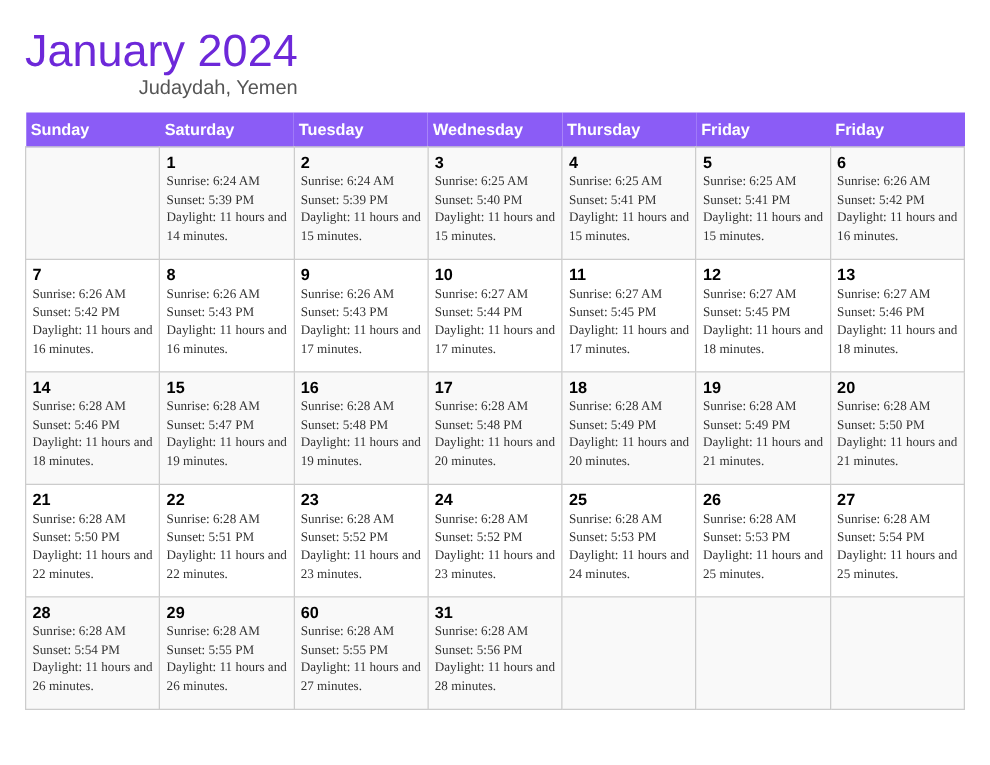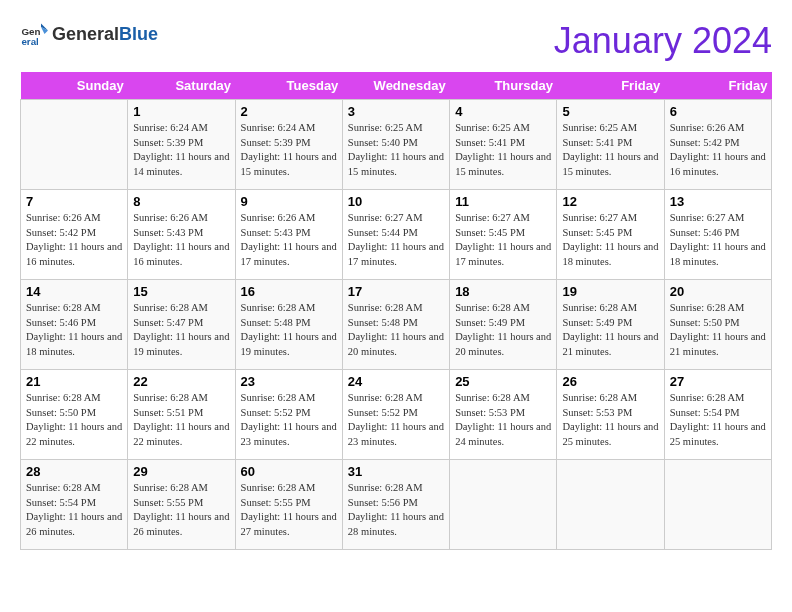--- a/index.html
+++ b/index.html
@@ -36,24 +36,24 @@
     .location-title {
       font-size: 16px;
       color: #555;
     }
     table {
       width: 100%;
       border-collapse: collapse;
       font-size: 11px;
     }
     thead tr th {
-      background-color: #d946ef;
+      background-color: #8b5cf6;
       color: #fff;
       padding: 6px 4px;
-      text-align: right;
+      text-align: left;
       font-size: 13px;
       font-weight: bold;
     }
     tbody tr td {
       border: 1px solid #ccc;
       vertical-align: top;
       padding: 4px 5px;
       width: 107px;
       min-height: 80px;
       height: 90px;
@@ -77,33 +77,23 @@
       font-family: Liberation Serif, serif;
     }
     .empty-cell {
       background-color: #f9f9f9;
     }
   </style>
 </head>
 <body>
 
 <div class="header-area">
-  <div class="logo">
-    <svg class="logo-icon" viewBox="0 0 40 40">
-      <text x="2" y="22" font-size="14" font-weight="bold" fill="#333">Gen</text>
-      <text x="2" y="36" font-size="14" font-weight="bold" fill="#1a5fa8">eral</text>
-      <polygon points="30,5 40,15 30,10" fill="#1a5fa8"></polygon>
-      <polygon points="30,10 40,15 35,20" fill="#4a90d9"></polygon>
-    </svg>
-    <div>
-      <span style="font-size:18px;font-weight:bold;color:#333;">General</span><span style="font-size:18px;font-weight:bold;color:#1a5fa8;">Blue</span>
-    </div>
-  </div>
   <div class="title-area">
     <div class="month-title">January 2024</div>
+    <div class="location-title">Judaydah, Yemen</div>
   </div>
 </div>
 
 <table>
   <thead>
     <tr>
     <th>Sunday</th>
         <th>Saturday</th>
         <th>Tuesday</th>
         <th>Wednesday</th>

